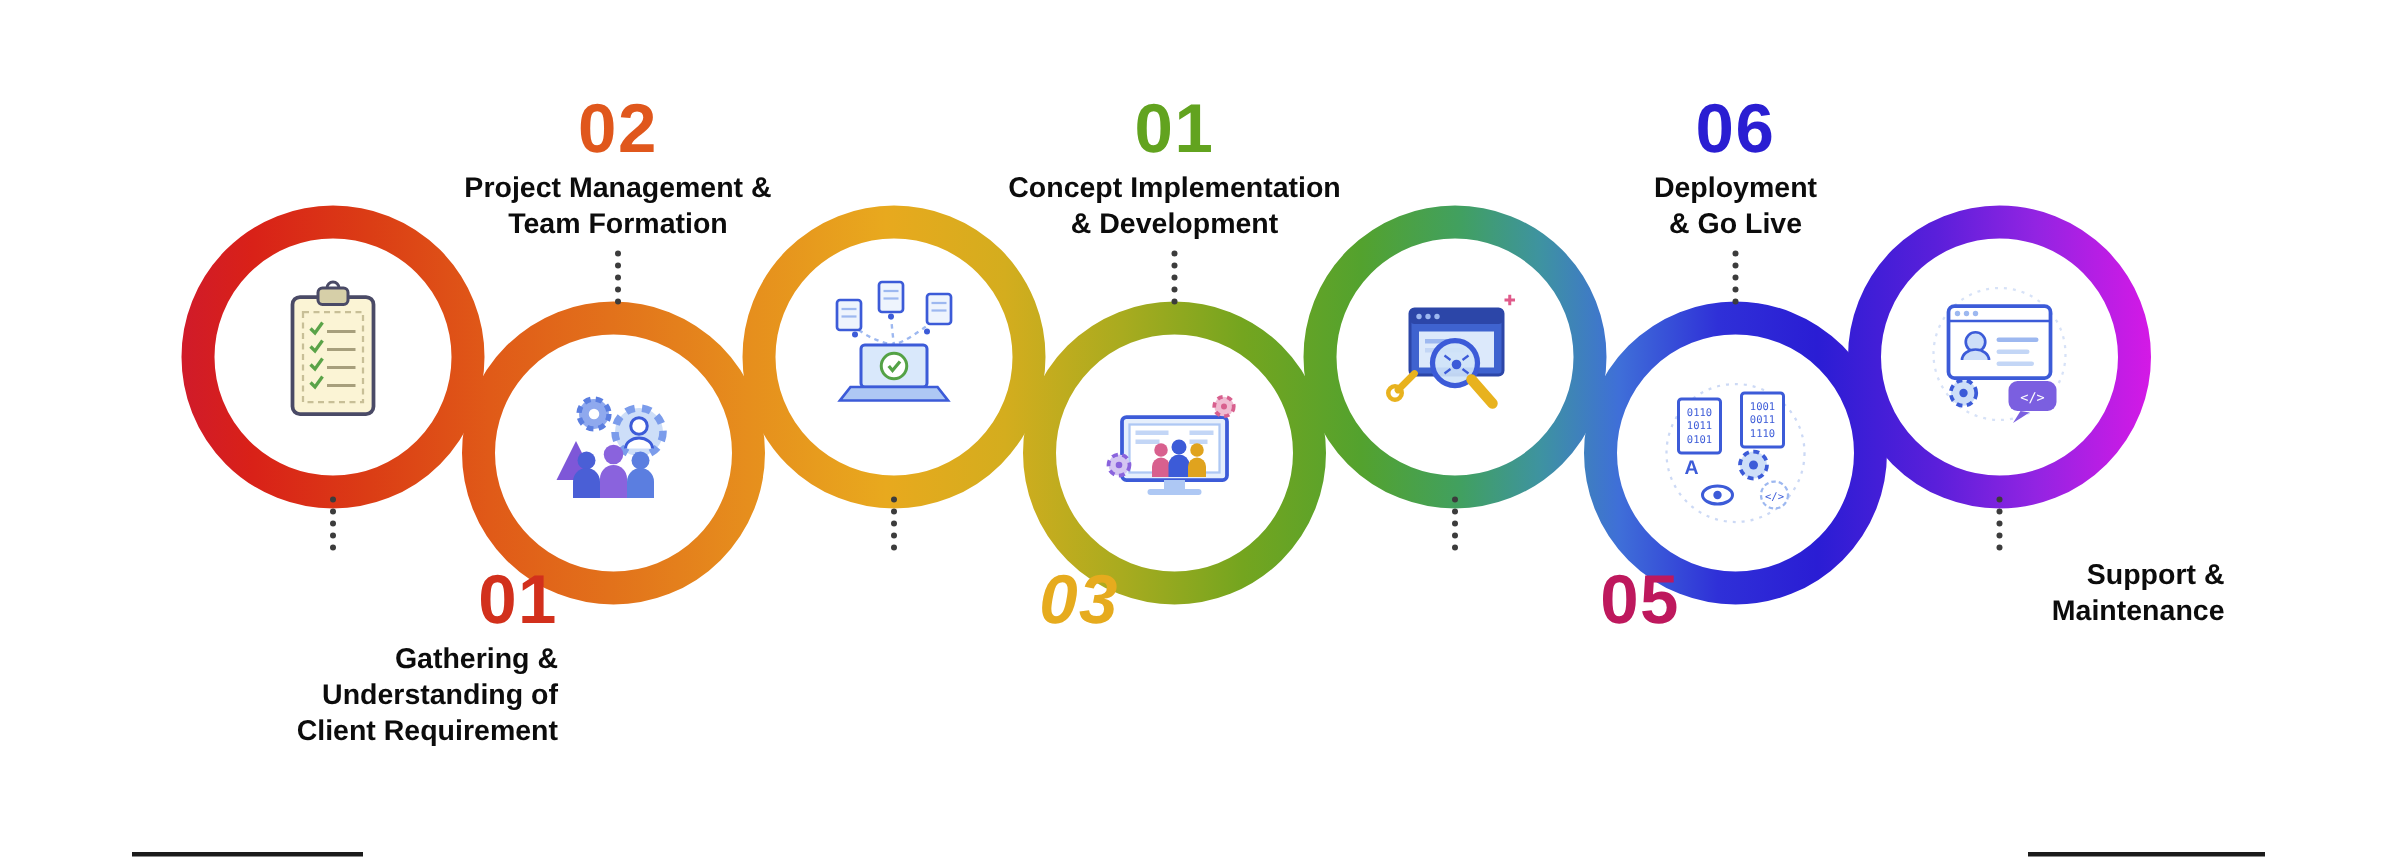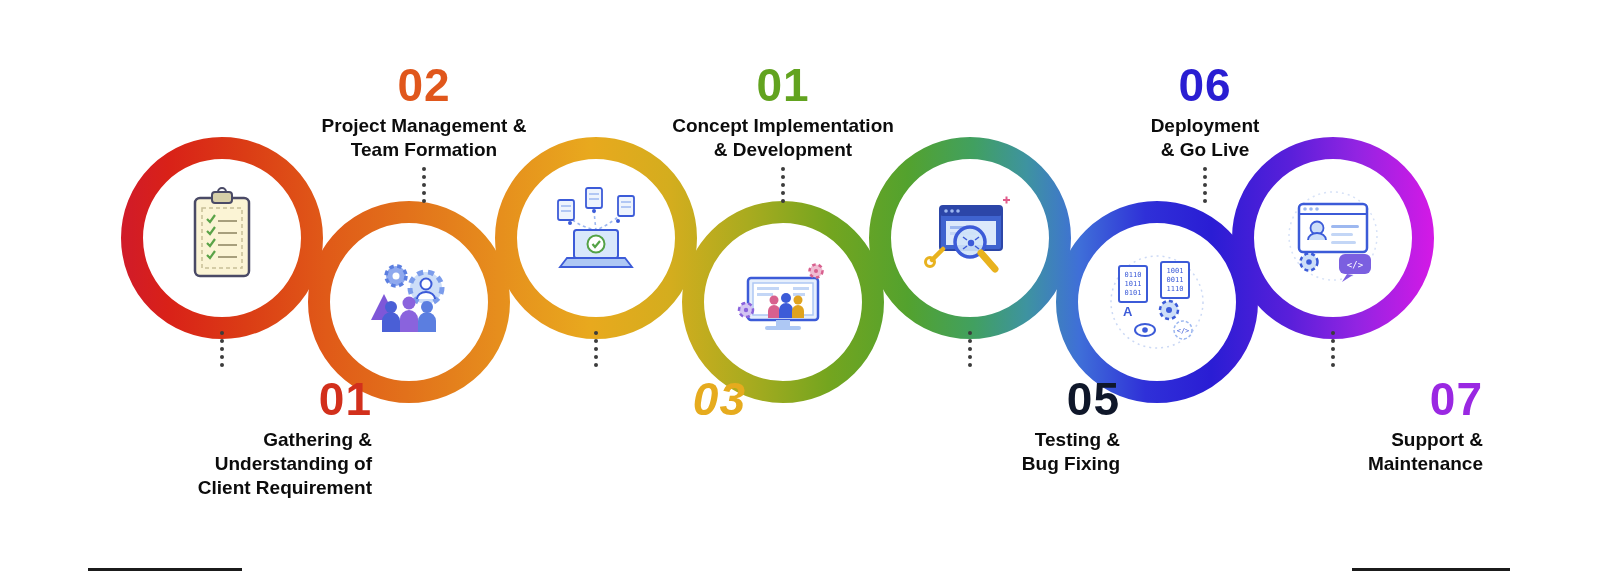--- a/index.html
+++ b/index.html
@@ -218,21 +218,21 @@
         <i></i>
         <i></i>
         <i></i>
       </div>
     <div class="num" style="color: rgb(210, 48, 28);">01</div>
     <div class="label">Gathering &amp;
 Understanding of
 Client Requirement</div>
   </div>
 
-  <div class="anno bottom" style="left:424px">
+  <div class="anno bottom" style="left:412px">
     <div class="num" style="color: rgb(224, 87, 28);">02</div>
     <div class="label">Project Management &amp;
 Team Formation</div>
     <div class="dots">
         <i></i>
         <i></i>
         <i></i>
         <i></i>
         <i></i>
       </div>
@@ -263,47 +263,44 @@
   </div>
 
   <div class="anno top" style="left:970px">
     <div class="dots">
         <i></i>
         <i></i>
         <i></i>
         <i></i>
         <i></i>
       </div>
-    <div class="num" style="color: #0f172a;">05</div>
-    <div class="label">Testing &amp;
-Bug Fixing</div>
-  </div>
-
-  <div class="anno bottom" style="left:1205px">
+    <div class="num" style="color: #be185d;">05</div>
+  </div>
+
+  <div class="anno bottom" style="left:1157px">
     <div class="num" style="color: rgb(42, 30, 210);">06</div>
     <div class="label">Deployment
 &amp; Go Live</div>
     <div class="dots">
         <i></i>
         <i></i>
         <i></i>
         <i></i>
         <i></i>
       </div>
   </div>
 
   <div class="anno top" style="left:1333px">
     <div class="dots">
         <i></i>
         <i></i>
         <i></i>
         <i></i>
         <i></i>
       </div>
-    <div class="num" style="color: rgb(154, 40, 226);">07</div>
     <div class="label">Support &amp;
 Maintenance</div>
   </div>
 
   <div class="crop-mark" style="left:88px;width:154px"></div>
   <div class="crop-mark" style="left:1352px;width:158px"></div>
 
 </div>
 
 </body></html>

